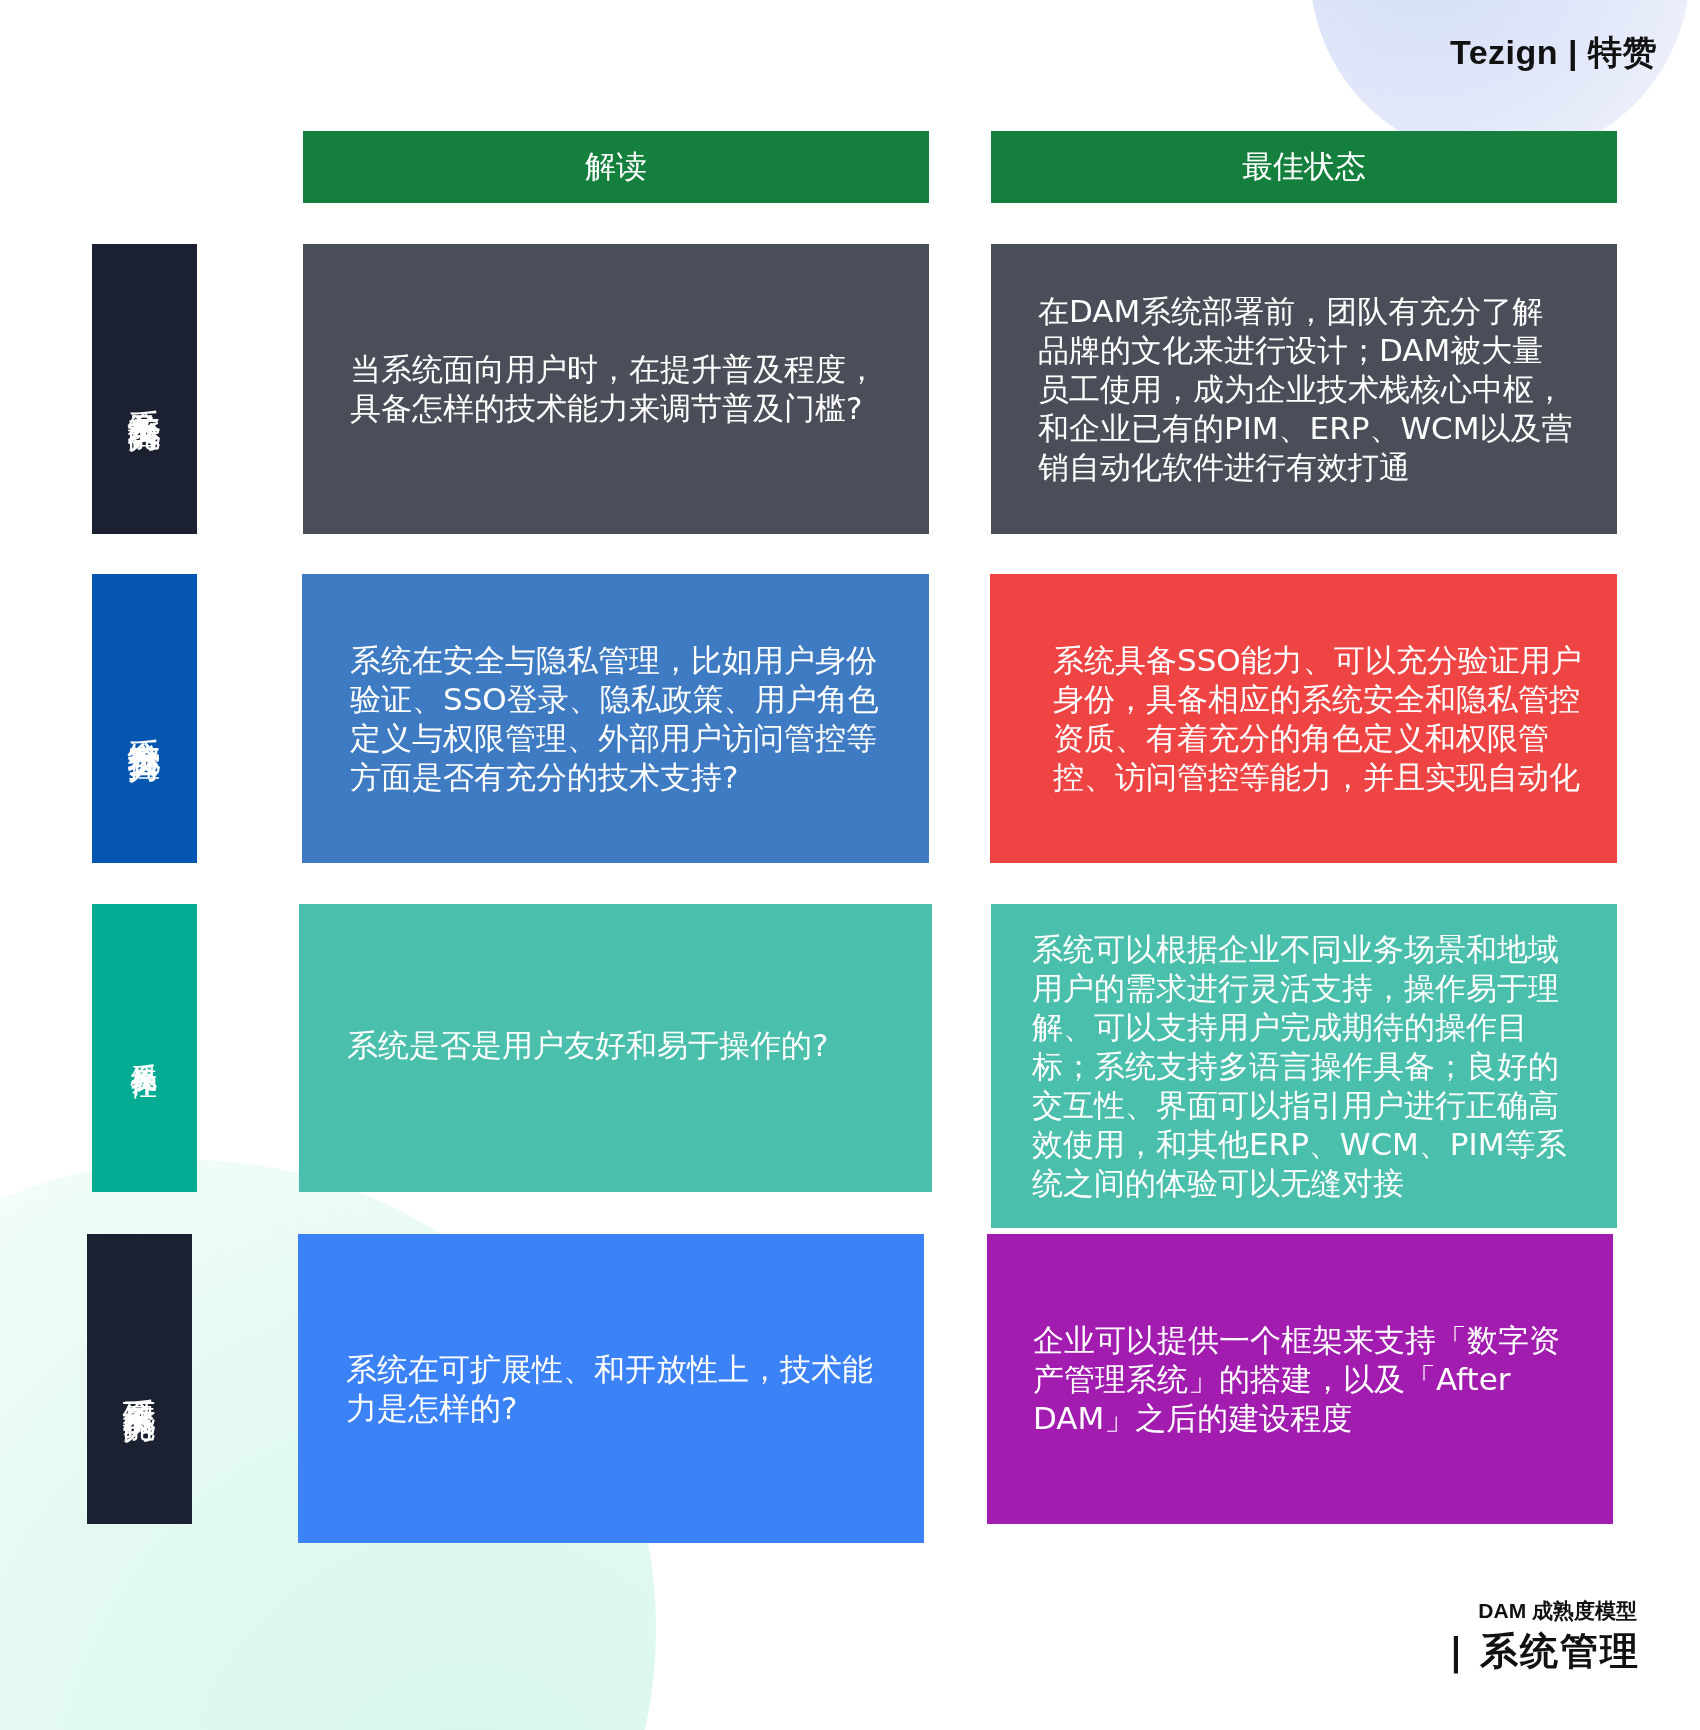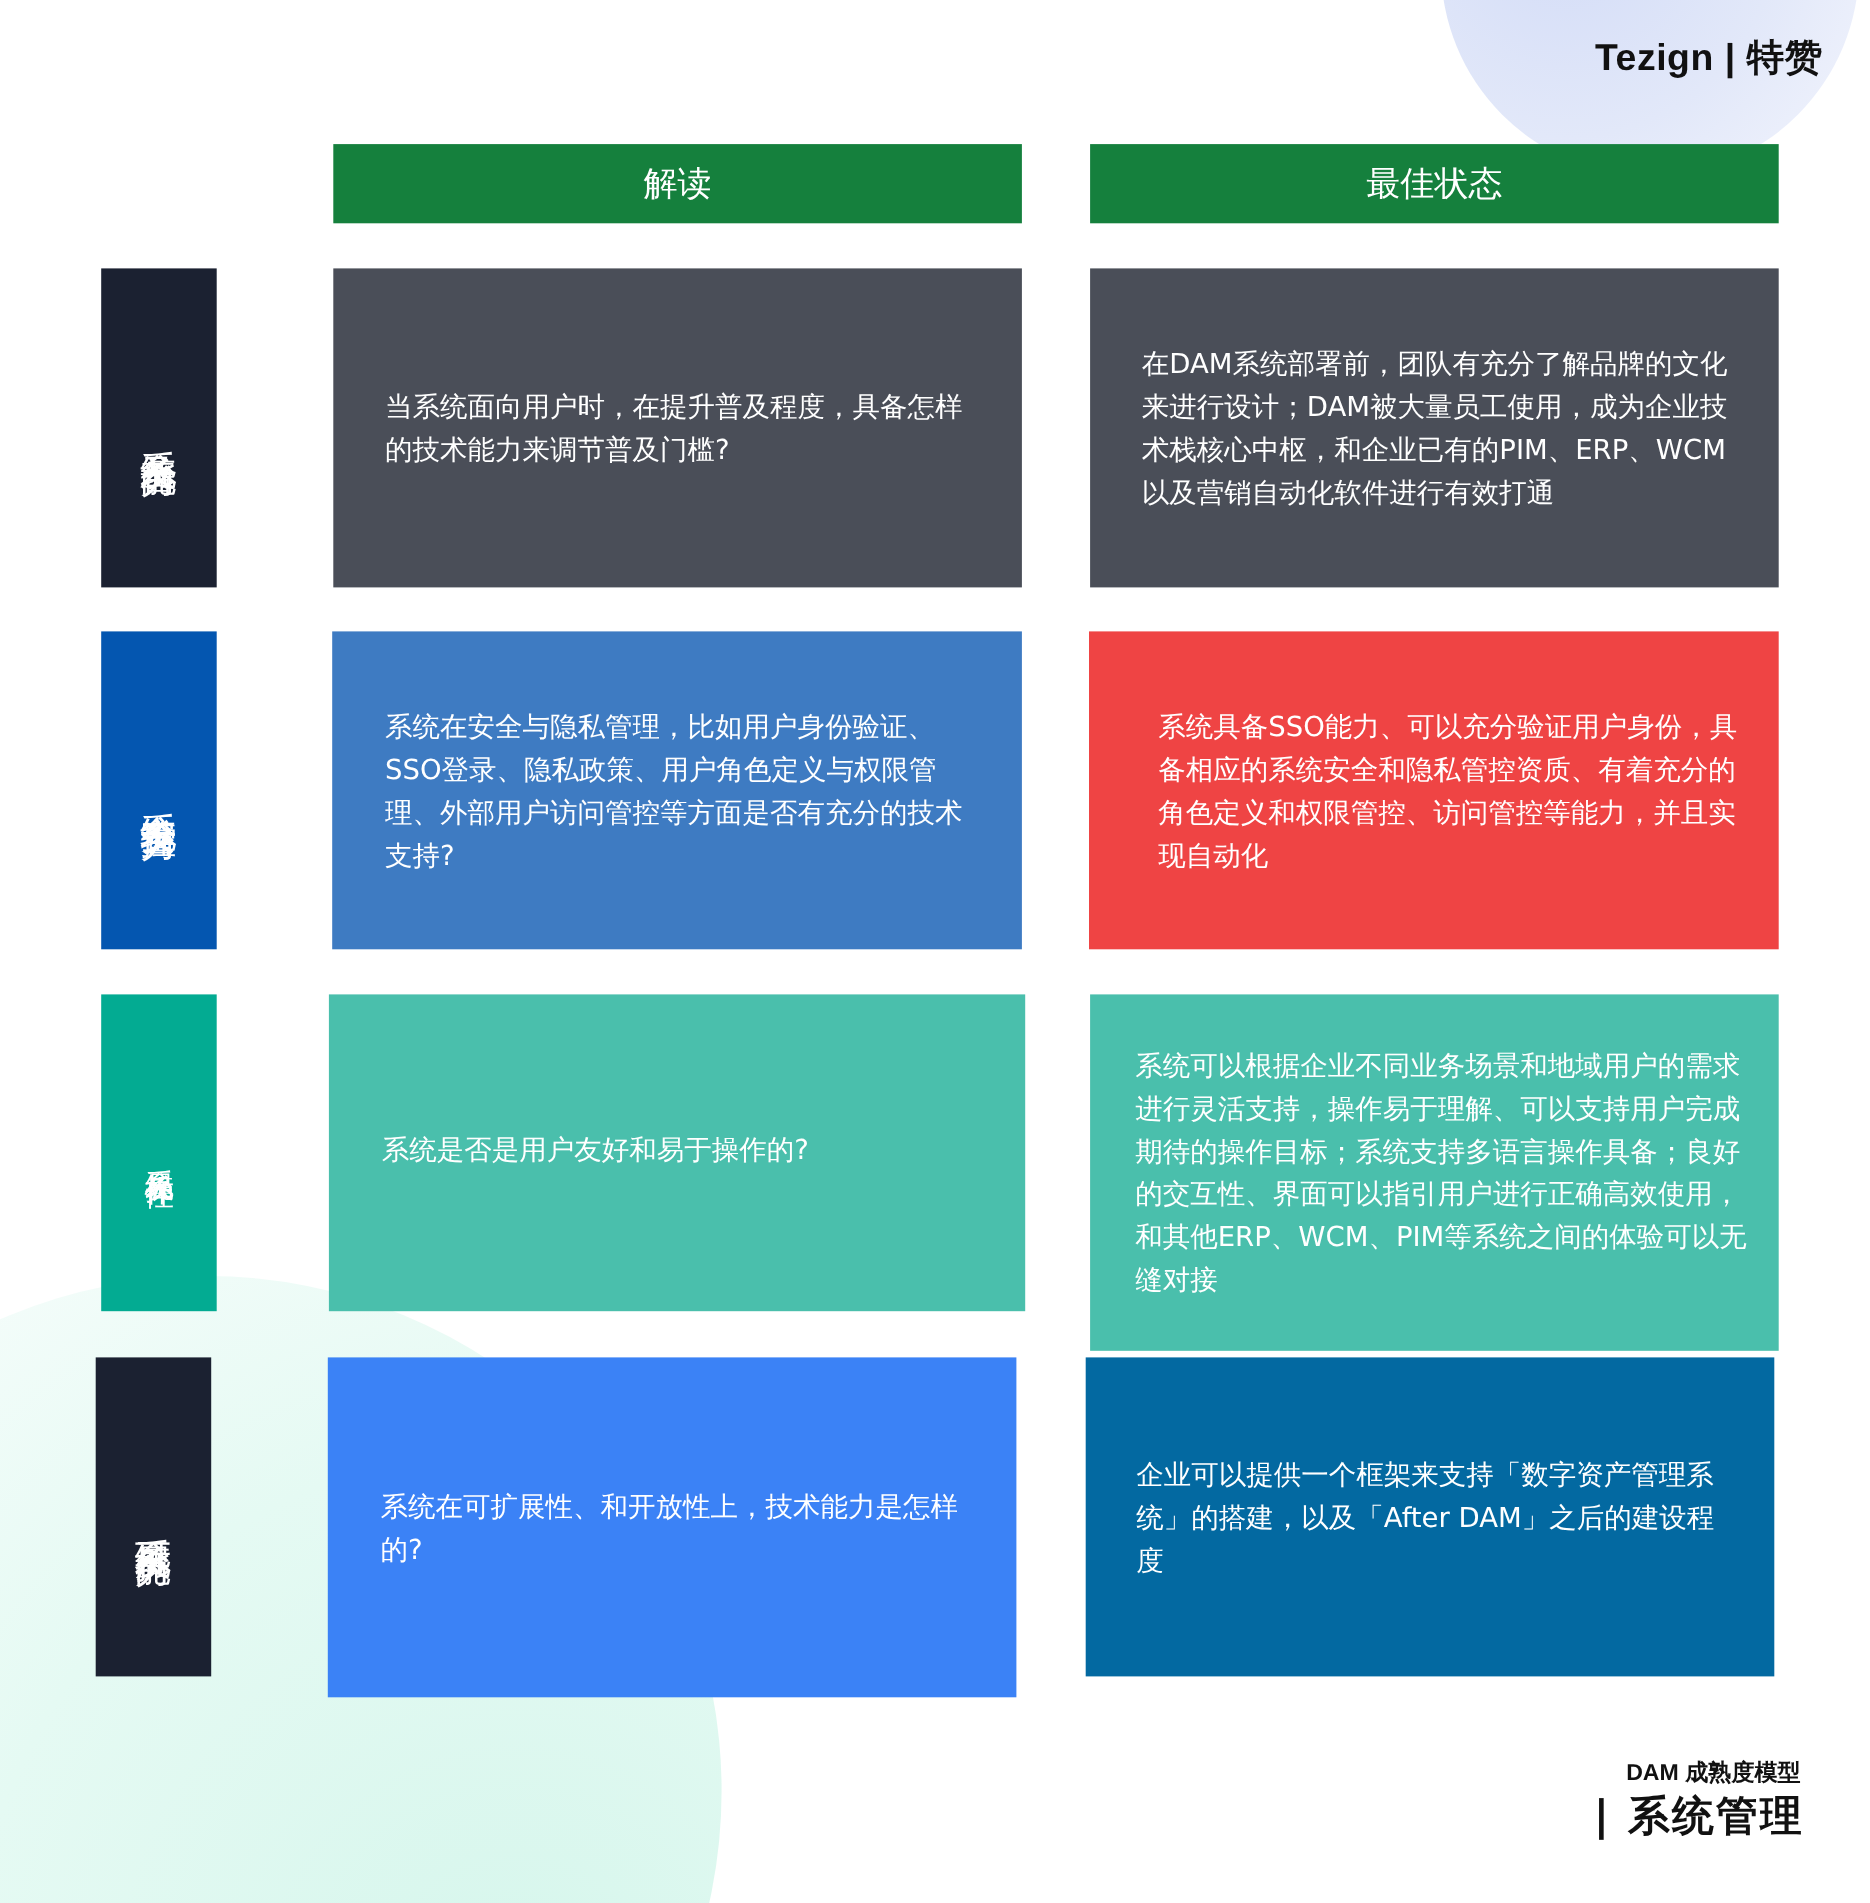--- a/index.html
+++ b/index.html
@@ -26,21 +26,21 @@
       display: flex; align-items: center; justify-content: center; font-size: 31px;
     }
     .row-label {
       position: absolute; width: 105px; color: #fff; display: flex; align-items: center; justify-content: center;
     }
     .row-label span {
       writing-mode: vertical-rl; text-orientation: upright; letter-spacing: 2px; line-height: 1;
     }
     .cell {
       position: absolute; color: #fff; display: flex; align-items: center; box-sizing: border-box;
-      font-size: 25px; line-height: 39px;
+      font-size: 31px; line-height: 39px;
     }
     .cell p { margin: 0; }
     .footer-sub {
       position: absolute; right: 63px; top: 1597px;
       font-family: "Liberation Sans", sans-serif; font-weight: 700; font-size: 21px; color: #111;
     }
     .footer-title {
       position: absolute; right: 60px; top: 1626px;
       font-weight: 700; font-size: 38px; color: #111; letter-spacing: 2px;
     }
@@ -85,18 +85,18 @@
 <div class="cell" style="left:991px;top:904px;width:626px;height:324px;background:#4abfac;padding:0 28px 0 41px;">
   <p>系统可以根据企业不同业务场景和地域用户的需求进行灵活支持，操作易于理解、可以支持用户完成期待的操作目标；系统支持多语言操作具备；良好的交互性、界面可以指引用户进行正确高效使用，和其他ERP、WCM、PIM等系统之间的体验可以无缝对接</p>
 </div>
 
 <div class="row-label" style="left:87px;top:1234px;height:290px;background:#1b2131;font-size:33px;">
   <span>系统可扩展能力</span>
 </div>
 <div class="cell" style="left:298px;top:1234px;width:626px;height:309px;background:#3b82f6;padding:0 50px 0 48px;">
   <p>系统在可扩展性、和开放性上，技术能力是怎样的?</p>
 </div>
-<div class="cell" style="left:987px;top:1234px;width:626px;height:290px;background:#0369a1;padding:0 44px 0 46px;">
+<div class="cell" style="left:987px;top:1234px;width:626px;height:290px;background:#a21caf;padding:0 44px 0 46px;">
   <p>企业可以提供一个框架来支持「数字资产管理系统」的搭建，以及「After DAM」之后的建设程度</p>
 </div>
 
 <div class="footer-sub">DAM 成熟度模型</div>
 <div class="footer-title">| 系统管理</div>
 
 </body></html>

